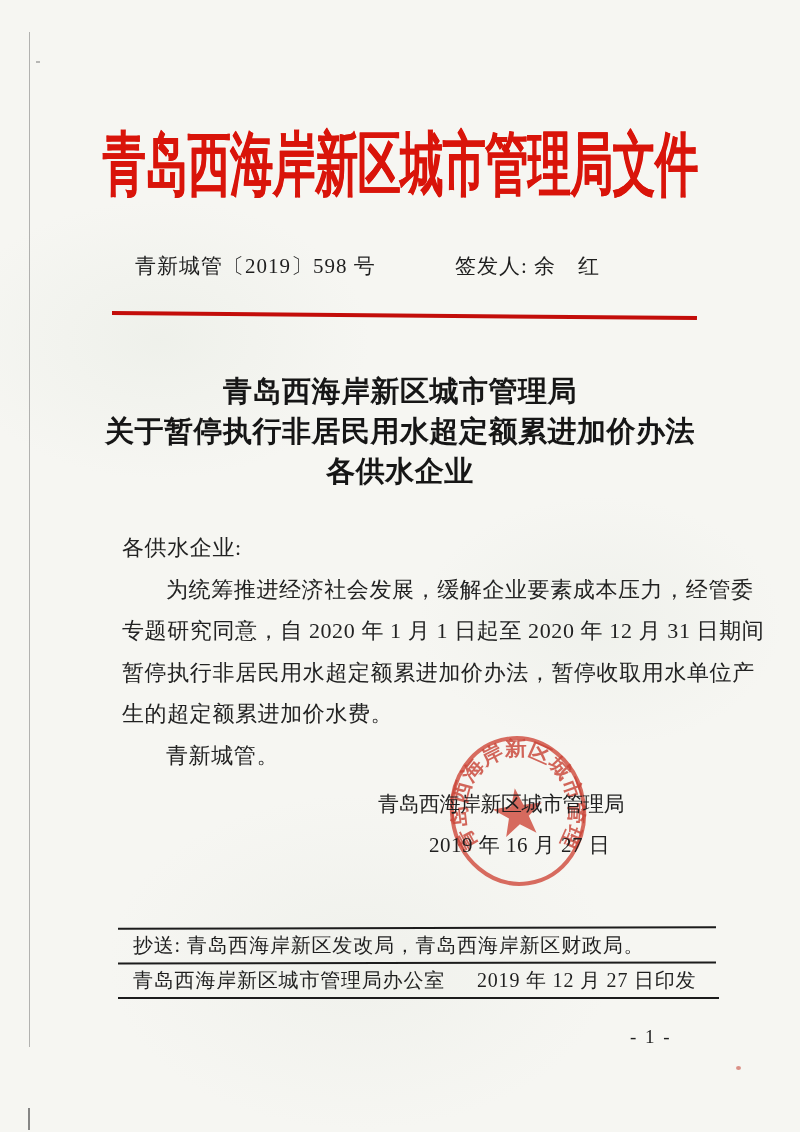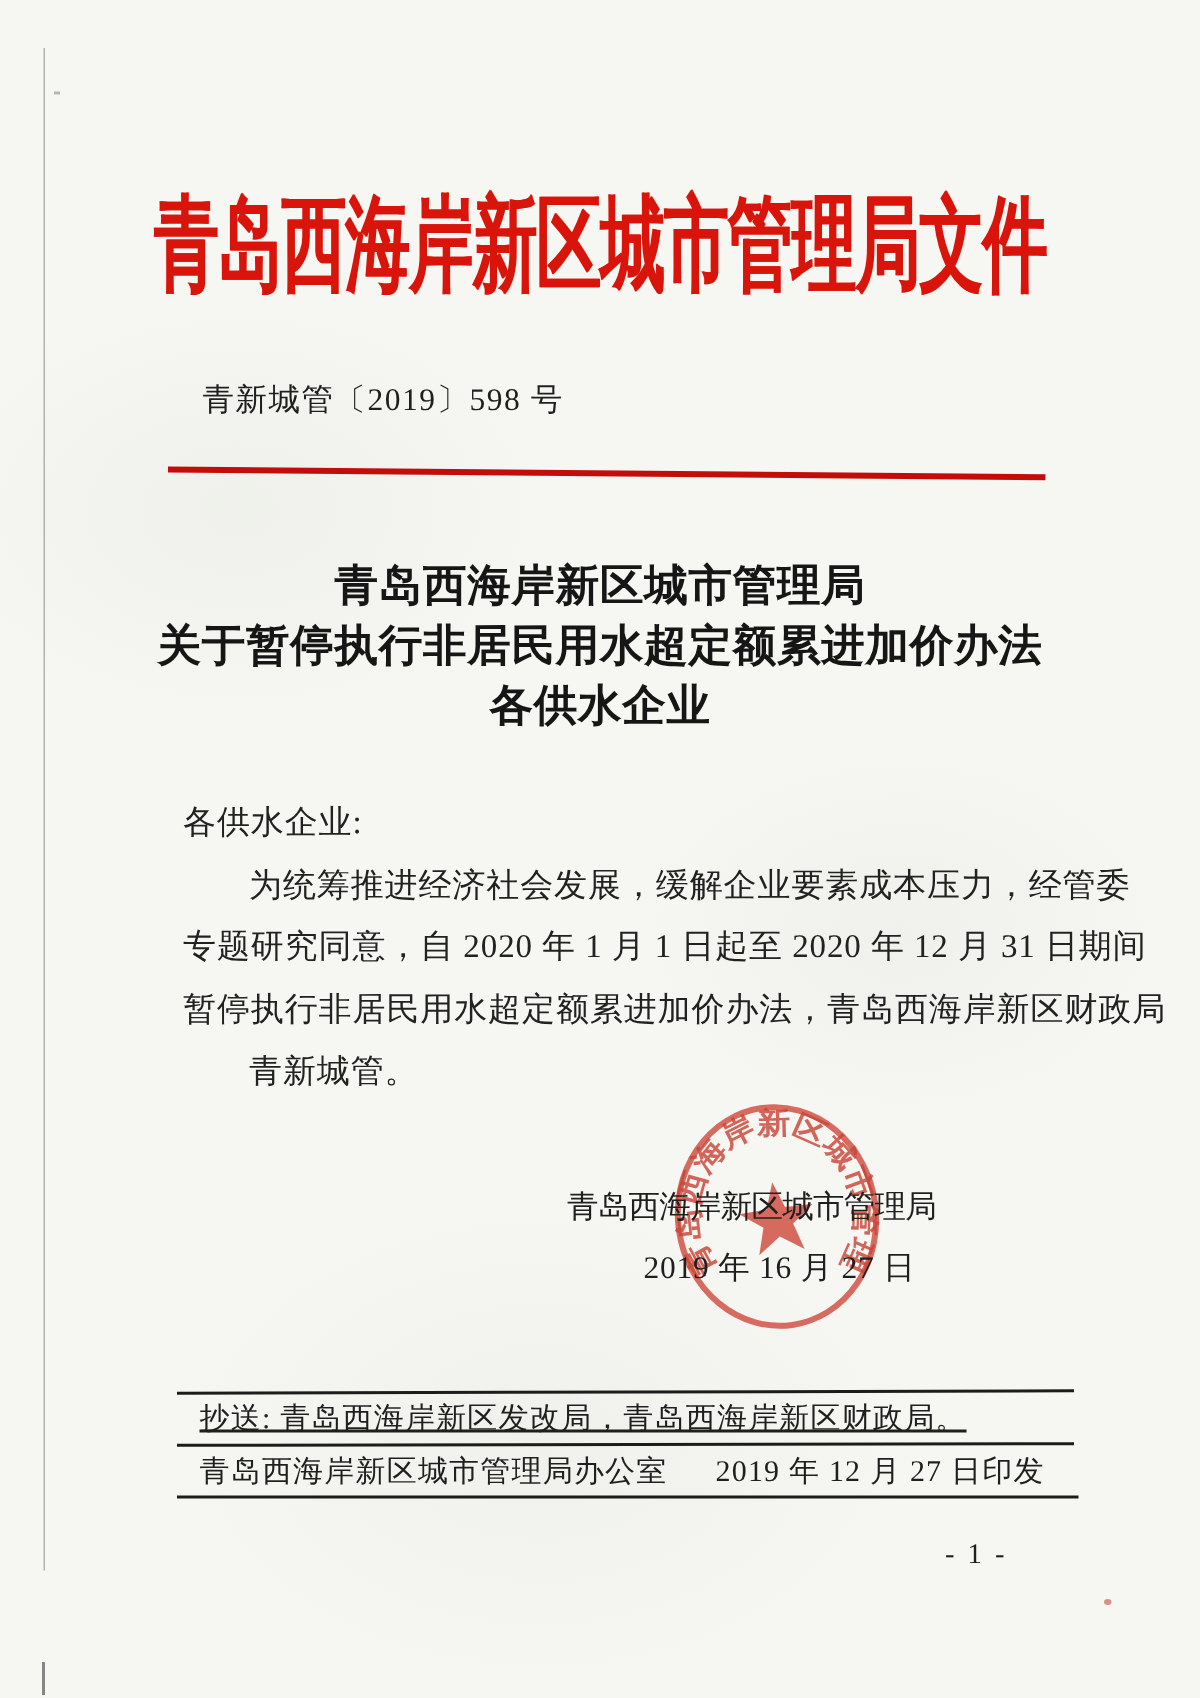--- a/index.html
+++ b/index.html
@@ -59,56 +59,58 @@
   .sig-date{position:absolute;top:831px;left:429px;font-size:21px;letter-spacing:0.5px;white-space:nowrap;z-index:3;}
 
   
   .seal{position:absolute;left:443px;top:731px;width:150px;height:160px;z-index:2;opacity:.92;}
 
   
   .rule{position:absolute;left:118px;width:598px;height:2px;background:#1c1c1c;}
   .rule-1{top:927px;transform:rotate(-0.15deg);}
   .rule-2{top:962px;transform:rotate(-0.1deg);}
   .rule-3{top:997px;width:601px;}
-  .cc-line{position:absolute;top:932px;left:133px;font-size:20px;letter-spacing:0.8px;white-space:nowrap;text-decoration:underline;}
+  .cc-line{position:absolute;top:932px;left:133px;font-size:20px;letter-spacing:0.8px;white-space:nowrap;}
   .office-row{position:absolute;top:967px;left:133px;width:552px;display:flex;justify-content:space-between;font-size:20px;letter-spacing:0.8px;white-space:nowrap;gap:32px;}
 
   .page-num{position:absolute;top:1026px;left:630px;font-size:19px;letter-spacing:2px;white-space:nowrap;}
 </style>
 </head>
 <body>
 
 <div class="page">
 
   <div class="edge-line"></div>
   <div class="edge-mark"></div>
   <div class="speck-grey"></div>
   <div class="speck-red"></div>
 
   <div class="masthead">
     <span>青岛西海岸新区城市管理局文件</span>
   </div>
 
   <div class="docnum-row">
     <span class="docnum">青新城管〔2019〕598 号</span>
+    <span class="signer">签发人: 余　红</span>
   </div>
 
   <div class="red-rule"></div>
 
   <div class="doc-title">
     <div>青岛西海岸新区城市管理局</div>
     <div>关于暂停执行非居民用水超定额累进加价办法</div>
     <div>各供水企业</div>
   </div>
 
   <div class="body-block">
     <div class="body-line">各供水企业:</div>
     <div class="body-line indent">为统筹推进经济社会发展，缓解企业要素成本压力，经管委</div>
     <div class="body-line">专题研究同意，自 2020 年 1 月 1 日起至 2020 年 12 月 31 日期间</div>
-    <div class="body-line">暂停执行非居民用水超定额累进加价办法，青岛西海岸新区财政局</div>
+    <div class="body-line">暂停执行非居民用水超定额累进加价办法，暂停收取用水单位产</div>
+    <div class="body-line">生的超定额累进加价水费。</div>
     <div class="body-line indent">青新城管。</div>
   </div>
 
   <div class="sig-agency">青岛西海岸新区城市管理局</div>
   <div class="sig-date">2019 年 16 月 27 日</div>
 
   <svg class="seal" viewBox="0 0 150 160">
     <g transform="rotate(-8 75 80)">
       <ellipse cx="75" cy="80" rx="66" ry="73" fill="none" stroke="rgba(204,58,43,0.8)" stroke-width="4"></ellipse>
       <path id="sealArc" d="M 32.4,110.8 A 52,55 0 1 1 117.6,110.8" fill="none"></path>

